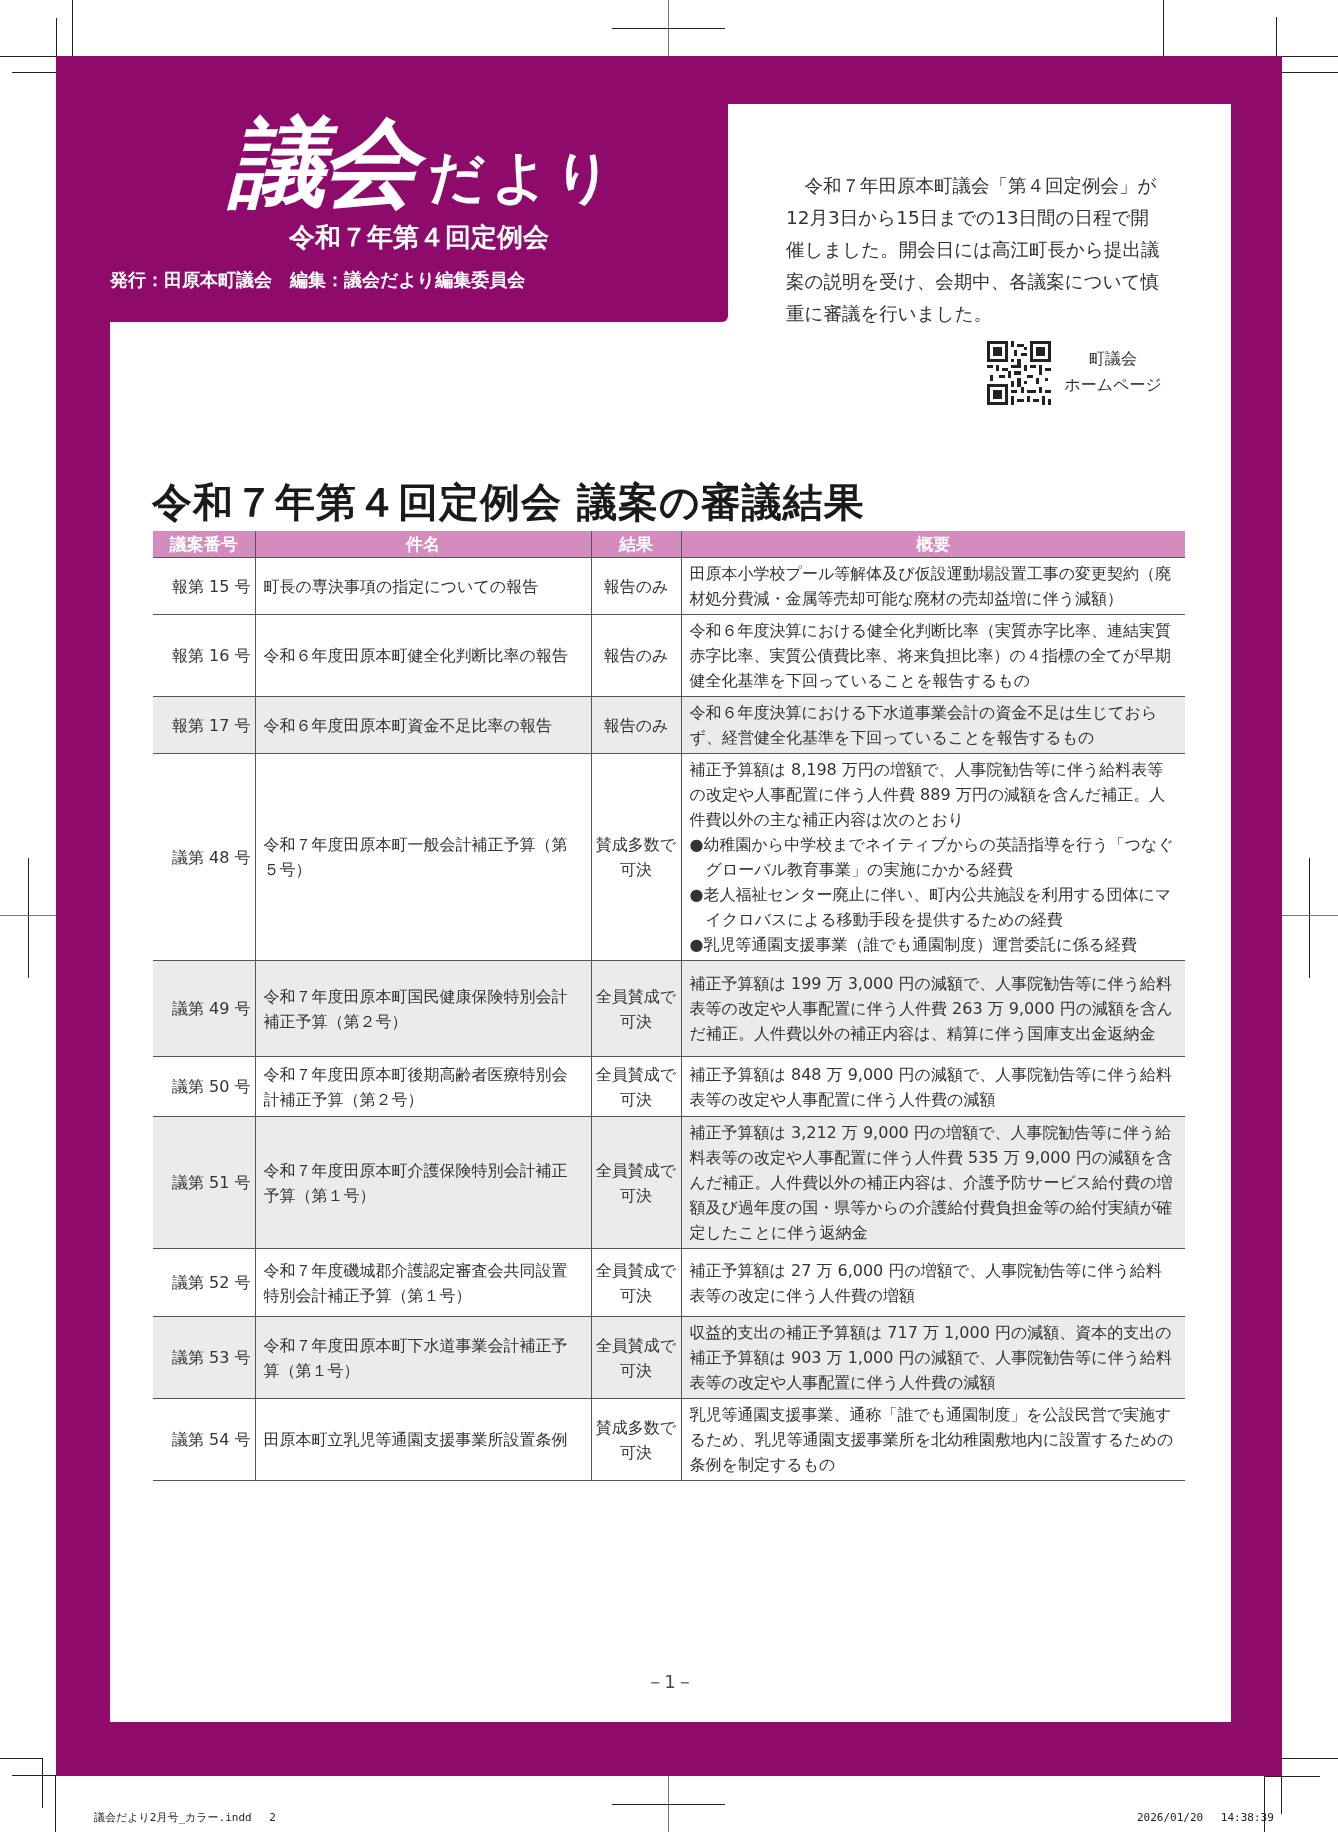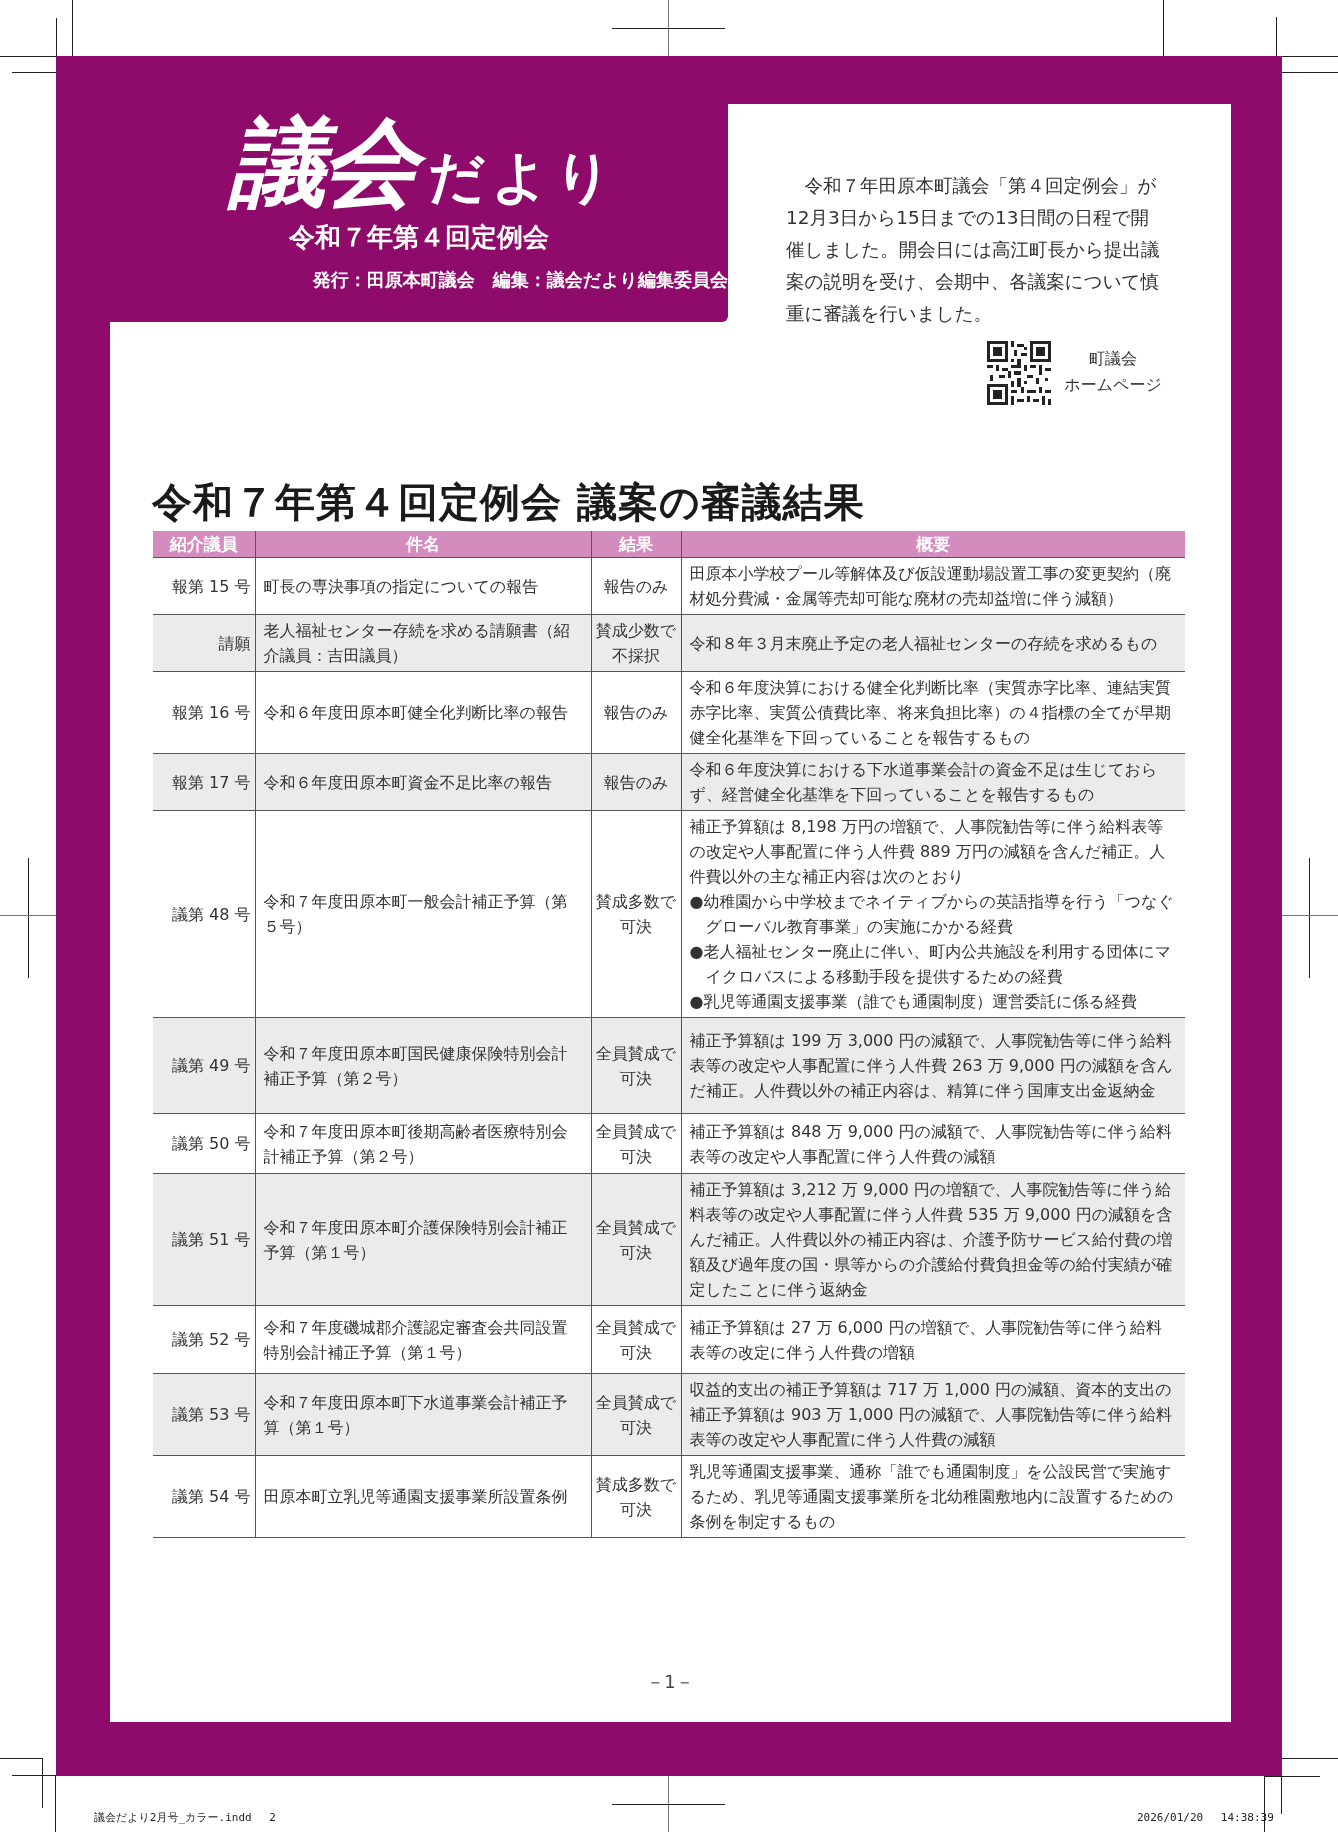--- a/index.html
+++ b/index.html
@@ -16,21 +16,21 @@
     .frame { position:absolute; left:56px; top:56px; width:1226px; height:1720px; background:#8e0a6b; }
     .inner { position:absolute; left:110px; top:104px; width:1121px; height:1618px; background:#fff; }
     
     .title-block { position:absolute; left:110px; top:56px; width:618px; height:266px; background:#8e0a6b; border-bottom-right-radius:6px; }
     .intro-box { position:absolute; left:728px; top:104px; width:437px; height:260px; background:#fff; }
 
     .big-title { position:absolute; left:230px; top:100px; color:#fff; white-space:nowrap; }
     .big-title .kan { font-size:96px; font-weight:bold; letter-spacing:-4px;font-style:italic; }
     .big-title .hira { font-size:56px; font-weight:bold; margin-left:14px; letter-spacing:6px; }
     .sub-title { position:absolute; left:110px; width:618px; top:220px; text-align:center; color:#fff; font-size:26px; font-weight:bold; }
-    .publisher { position:absolute; left:110px; width:618px; top:268px; text-align:right; color:#fff; font-size:18px; font-weight:bold; }
+    .publisher { position:absolute; left:110px; width:618px; top:268px; text-align:left; color:#fff; font-size:18px; font-weight:bold; }
 
     .intro-text { position:absolute; left:786px; top:170px; width:380px; font-size:18.5px; line-height:32px; color:#333; }
     .intro-text p { margin:0; text-indent:1em; }
     .qr { position:absolute; left:987px; top:341px; width:64px; height:64px; }
     .qr-label { position:absolute; left:1058px; top:346px; width:110px; text-align:center; font-size:16px; line-height:26px; color:#333; }
 
     .section-title { position:absolute; left:152px; top:475px; font-size:40px; font-weight:bold; color:#1a1a1a; letter-spacing:1px; white-space:nowrap; }
 
     table.results {
       position:absolute; left:153px; top:531px; width:1032px;
@@ -162,43 +162,35 @@
 
 <table class="results">
   <colgroup>
     <col style="width:102px">
       <col style="width:336px">
       <col style="width:90px">
       <col style="width:504px">
   </colgroup>
   <thead>
     <tr>
-      <th>紹介議員</th>
+      <th>議案番号</th>
       <th>件名</th>
       <th>結果</th>
       <th>概要</th>
     </tr>
   </thead>
   <tbody id="rows">
       <tr style="height: 48px;">
         <td>報第 15 号</td>
         <td>町長の専決事項の指定についての報告</td>
         <td class="res">報告のみ</td>
         <td>
           <span class="summary-line">田原本小学校プール等解体及び仮設運動場設置工事の変更契約（廃材処分費減・金属等売却可能な廃材の売却益増に伴う減額）</span>
         </td>
       </tr>
-      <tr class="alt" style="height: 51px;">
-        <td>請願</td>
-        <td>老人福祉センター存続を求める請願書（紹介議員：吉田議員）</td>
-        <td class="res">賛成少数で不採択</td>
-        <td>
-          <span class="summary-line">令和８年３月末廃止予定の老人福祉センターの存続を求めるもの</span>
-        </td>
-      </tr>
       <tr style="height: 72px;">
         <td>報第 16 号</td>
         <td>令和６年度田原本町健全化判断比率の報告</td>
         <td class="res">報告のみ</td>
         <td>
           <span class="summary-line">令和６年度決算における健全化判断比率（実質赤字比率、連結実質赤字比率、実質公債費比率、将来負担比率）の４指標の全てが早期健全化基準を下回っていることを報告するもの</span>
         </td>
       </tr>
       <tr class="alt" style="height: 50px;">
         <td>報第 17 号</td>

